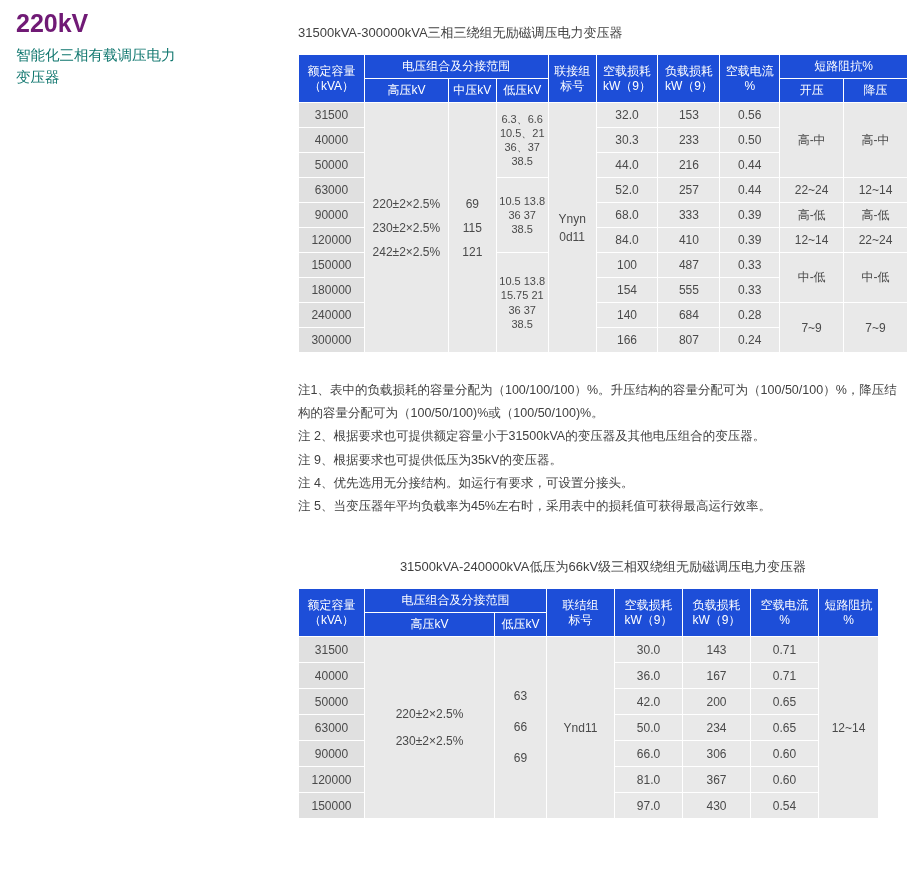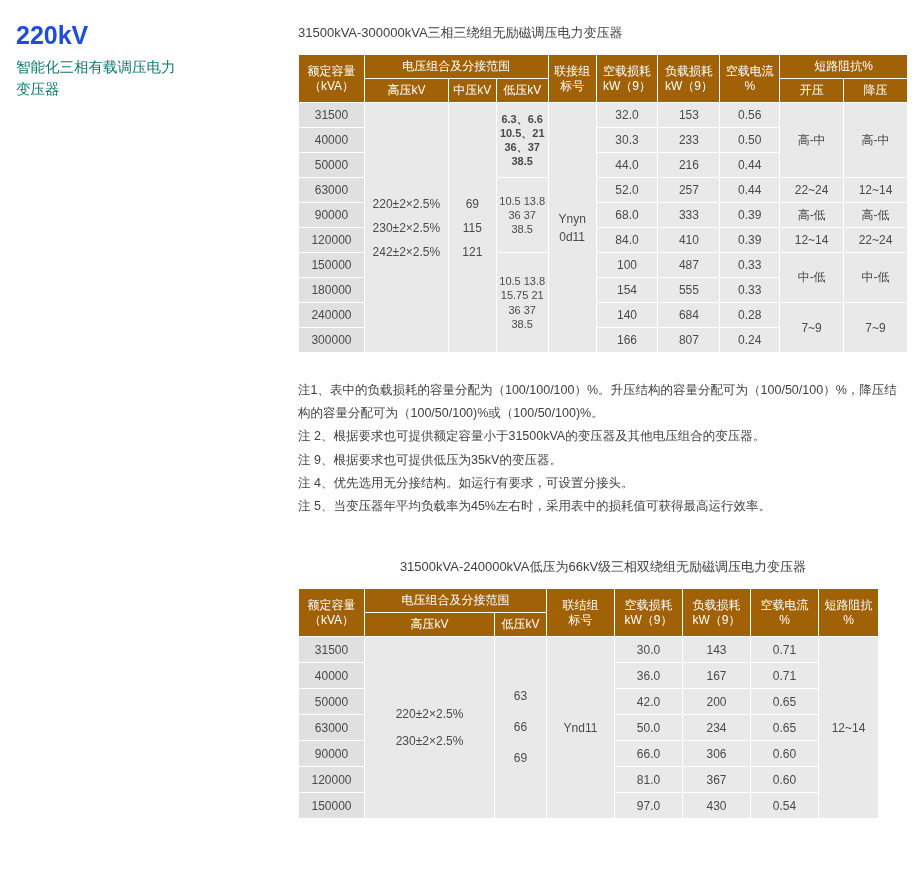--- a/index.html
+++ b/index.html
@@ -19,24 +19,24 @@
   
   .heading-block {
     position: absolute;
     left: 16px;
     top: 10px;
     width: 250px;
   }
   .heading-title {
     font-size: 25px;
     font-weight: bold;
-    color: #1d4ed8;
+    color: #701a75;
     letter-spacing: 0px;
     line-height: 1.1;
-    margin: 12px 0 6px 0;
+    margin: 0 0 6px 0;
   }
   .heading-sub {
     font-size: 14.5px;
     color: #0f766e;
     line-height: 1.55;
     margin: 0;
   }
 
   
   .content {
@@ -64,21 +64,21 @@
     color: #4a4a4a;
   }
   table.spec td, table.spec th {
     border: 1px solid #ffffff;
     text-align: center;
     vertical-align: middle;
     padding: 0 2px;
     font-weight: normal;
   }
   table.spec thead th {
-    background: #a16207;
+    background: #1d4ed8;
     color: #ffffff;
     font-size: 12px;
     line-height: 1.25;
     padding: 4px 2px;
   }
   table.spec tbody td {
     background: #e9e9e9;
   }
   table.spec tbody td.cap {
     background: #e0e0e0;
@@ -151,21 +151,21 @@
     <tbody>
 
       <tr style="height:25px">
         <td class="cap">31500</td>
         <td rowspan="10" style="white-space:pre-line;line-height:2.0;">220±2×2.5%
 230±2×2.5%
 242±2×2.5%</td>
         <td rowspan="10" style="white-space:pre-line;line-height:2.0;">69
 115
 121</td>
-        <td rowspan="3" class="small" style="white-space:pre-line;font-weight:bold;">6.3、6.6
+        <td rowspan="3" class="small" style="white-space:pre-line;">6.3、6.6
 10.5、21
 36、37
 38.5</td>
         <td rowspan="10" style="white-space:pre-line;line-height:1.5;">Ynyn
 0d11</td>
         <td>32.0</td>
         <td>153</td>
         <td>0.56</td>
         <td rowspan="3">高-中</td>
         <td rowspan="3">高-中</td>

